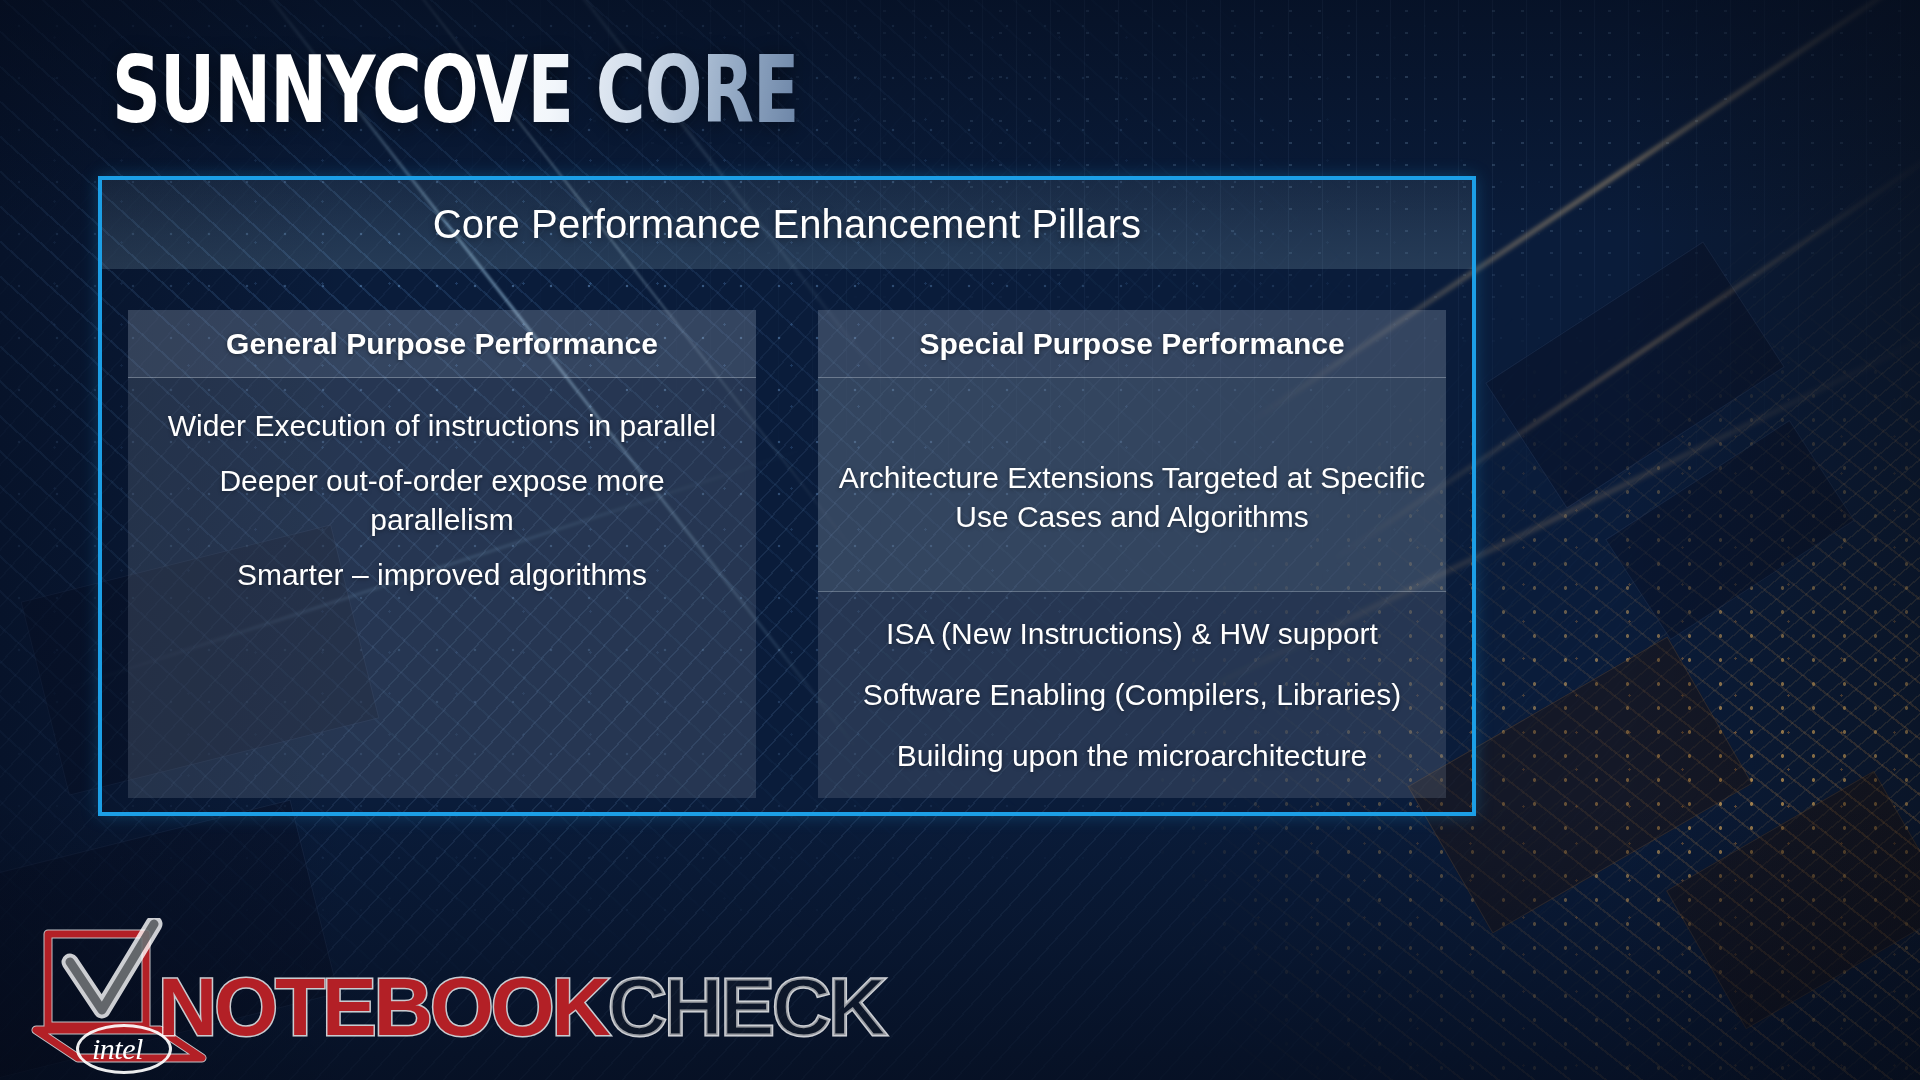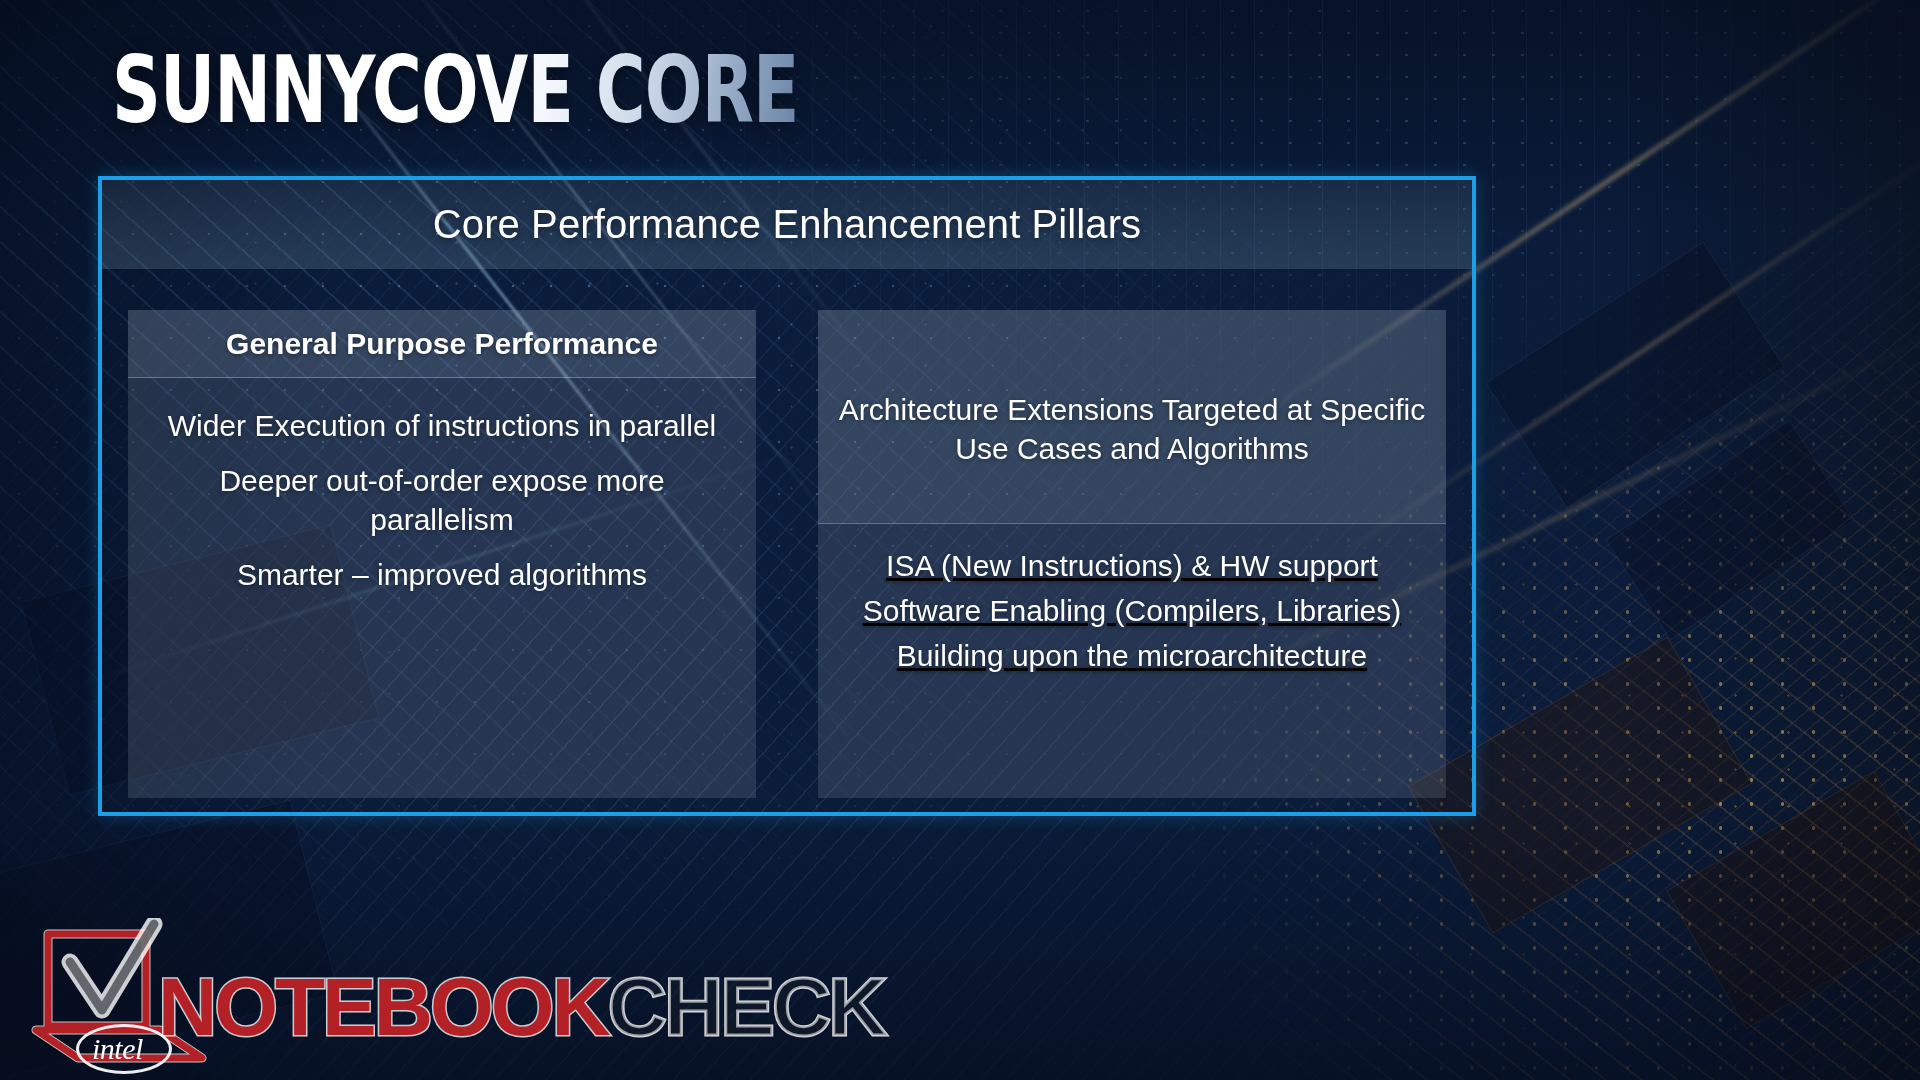--- a/index.html
+++ b/index.html
@@ -179,21 +179,21 @@
   }
   .cell.taller{ flex:0 0 214px; }
   .cell.rest{ flex:1 1 auto; background:rgba(118,132,150,.26); border-bottom:none;
               align-items:flex-start; padding-top:28px; }
   .cell.rest .stack{ width:100%; display:flex; flex-direction:column; gap:16px; }
   .cell.rest .stack p{ margin:0; }
 
   
   .col.right .cell.taller{ flex:0 0 214px; align-items:center; padding-top:30px; }
   .col.right .cell.rest{ padding-top:22px; }
-  .col.right .cell.rest .stack{ gap:6px;text-decoration:underline; }
+  .col.right .cell.rest .stack{ gap:22px; }
 
   
   #watermark{
     position:absolute; left:18px; bottom:-6px; width:660px; height:172px;
     pointer-events:none;
   }
   #wm-laptop{ position:absolute; left:8px; top:4px; }
   #wm-text{
     position:absolute; left:140px; top:52px;
     font-family:"Liberation Sans", sans-serif;
@@ -274,20 +274,23 @@
       <div class="cell rest">
         <div class="stack">
           <p>Wider Execution of instructions in parallel</p>
           <p>Deeper out-of-order expose more parallelism</p>
           <p>Smarter – improved algorithms</p>
         </div>
       </div>
     </div>
 
     <div class="col right">
+      <div class="col-head">
+        <span>Special Purpose Performance</span>
+      </div>
       <div class="cell taller">
         <p>Architecture Extensions Targeted at Specific Use Cases and Algorithms</p>
       </div>
       <div class="cell rest">
         <div class="stack">
           <p>ISA (New Instructions) &amp; HW support</p>
           <p>Software Enabling (Compilers, Libraries)</p>
           <p>Building upon the microarchitecture</p>
         </div>
       </div>

